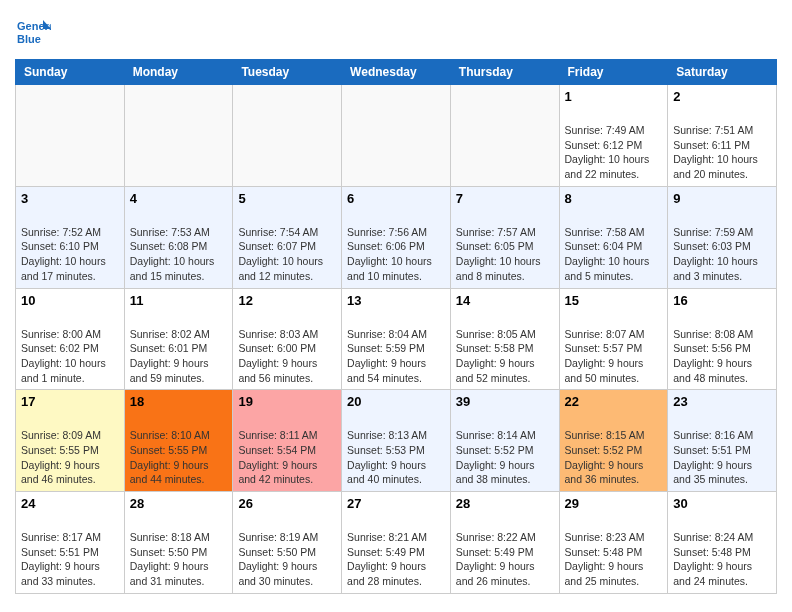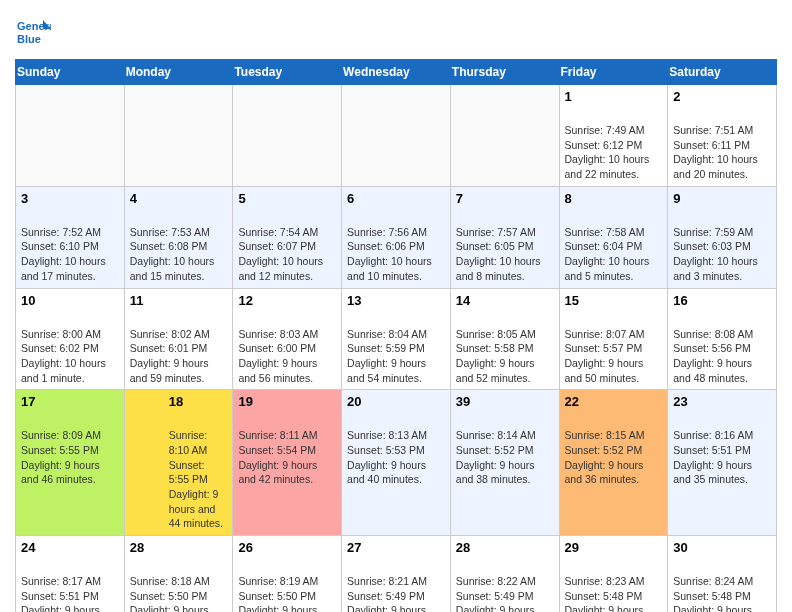--- a/index.html
+++ b/index.html
@@ -42,21 +42,21 @@
       color: #444;
     }
     .calendar {
       width: 100%;
       border-collapse: collapse;
       font-size: 11px;
     }
     .calendar th {
       background: #1a6bbf;
       color: #fff;
-      padding: 5px 1px;
+      padding: 5px 8px;
       text-align: left;
       font-size: 12px;
       border: 1px solid #1a6bbf;
     }
     .calendar td {
       border: 1px solid #ccc;
       vertical-align: top;
       padding: 4px 5px;
       width: 108px;
       min-height: 80px;
@@ -217,27 +217,27 @@
 Daylight: 9 hours and 50 minutes.</div>
         </td>
         <td>
           <div class="day-number">16</div>
           <div class="day-info">Sunrise: 8:08 AM
 Sunset: 5:56 PM
 Daylight: 9 hours and 48 minutes.</div>
         </td>
       </tr>
       <tr>
-        <td style="background: #bef264;">
+        <td style="background: #fef9c3;">
           <div class="day-number">17</div>
           <div class="day-info">Sunrise: 8:09 AM
 Sunset: 5:55 PM
 Daylight: 9 hours and 46 minutes.</div>
         </td>
-        <td style="background: #fde047; padding-left: 44px;">
+        <td style="background: #f97316;">
           <div class="day-number">18</div>
           <div class="day-info">Sunrise: 8:10 AM
 Sunset: 5:55 PM
 Daylight: 9 hours and 44 minutes.</div>
         </td>
         <td style="background: #fca5a5;">
           <div class="day-number">19</div>
           <div class="day-info">Sunrise: 8:11 AM
 Sunset: 5:54 PM
 Daylight: 9 hours and 42 minutes.</div>

